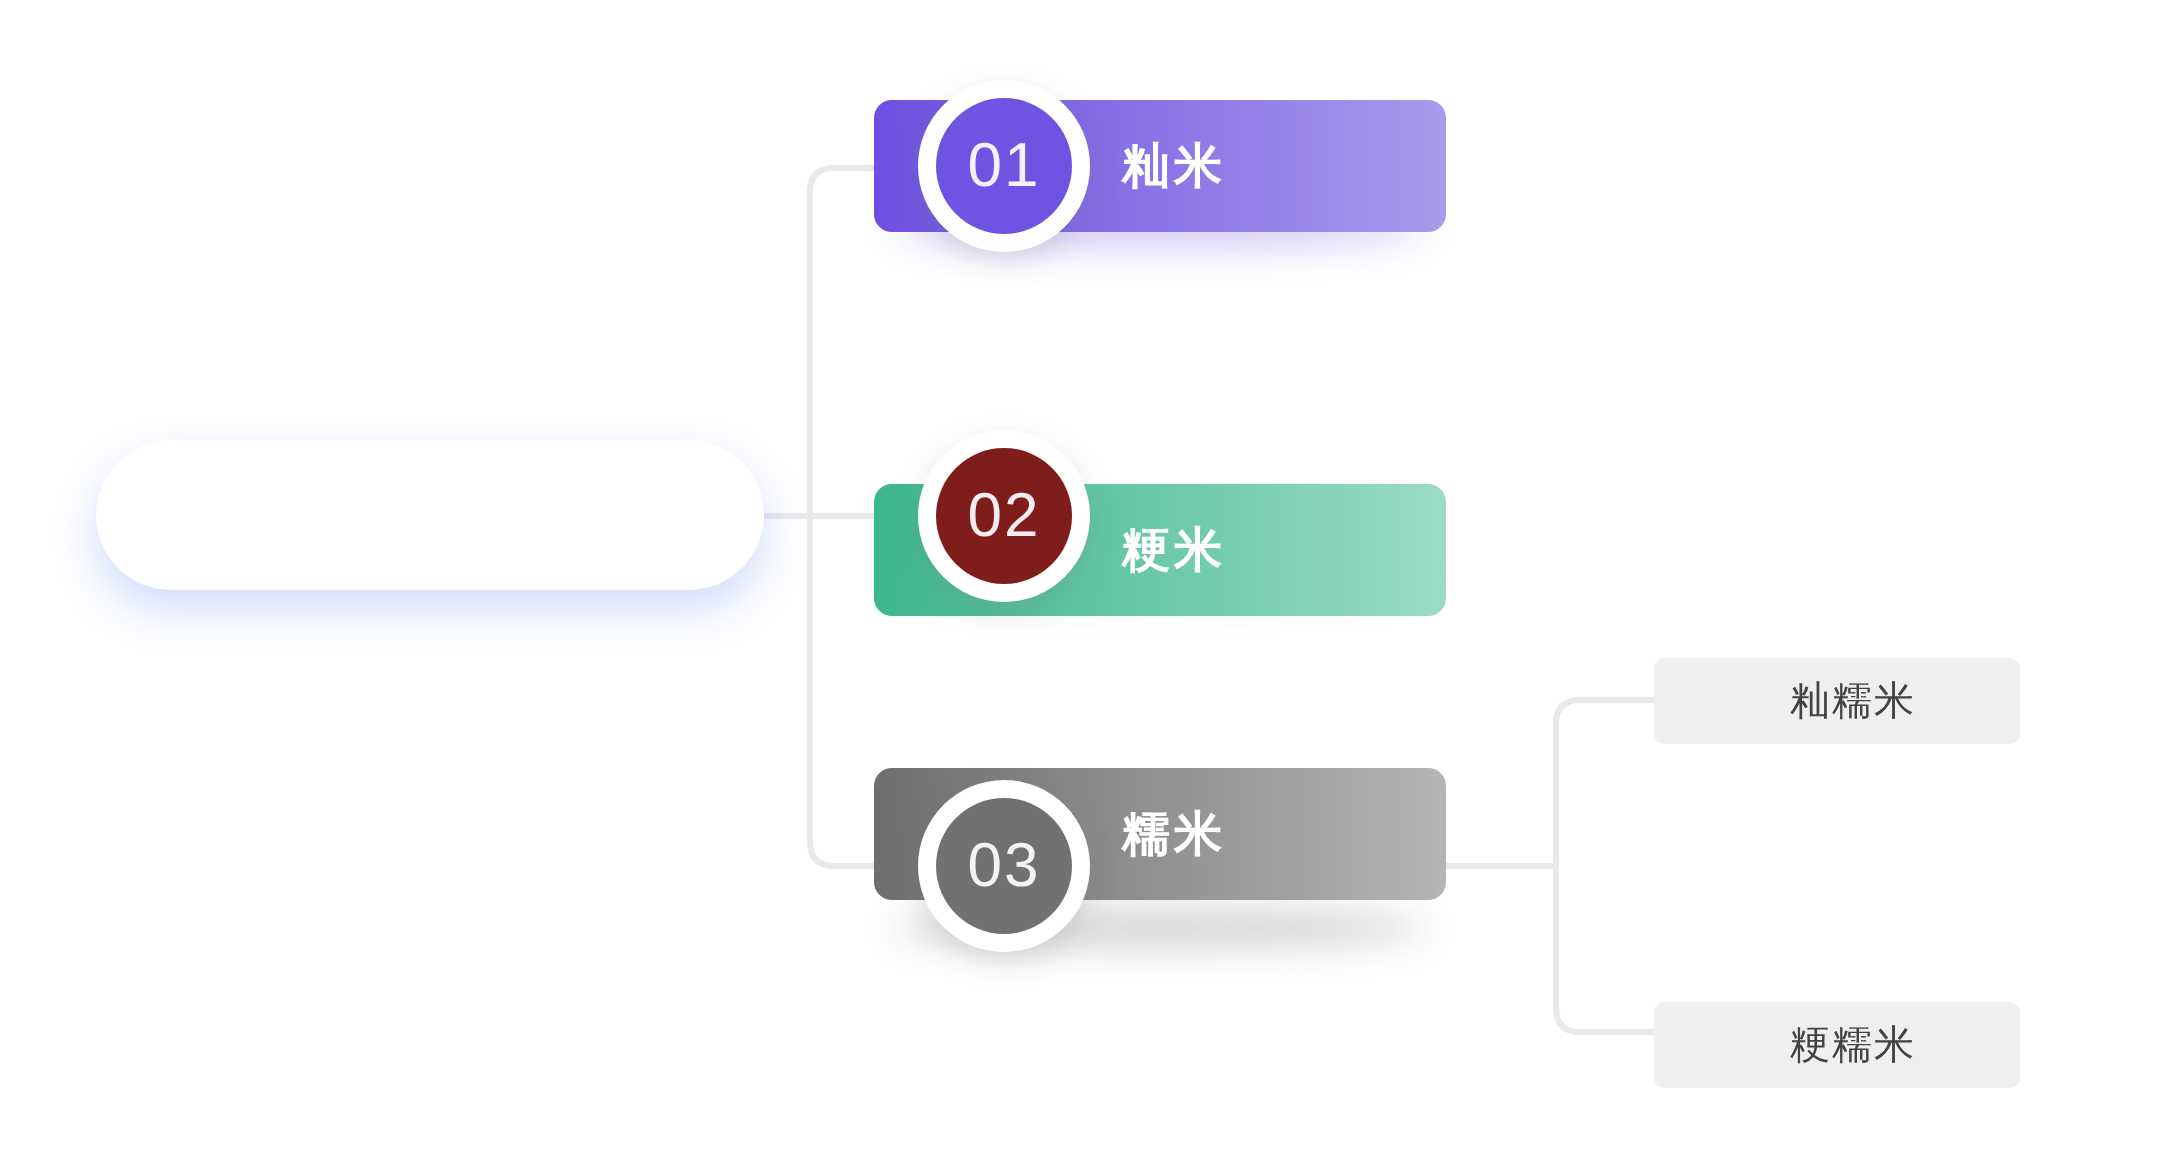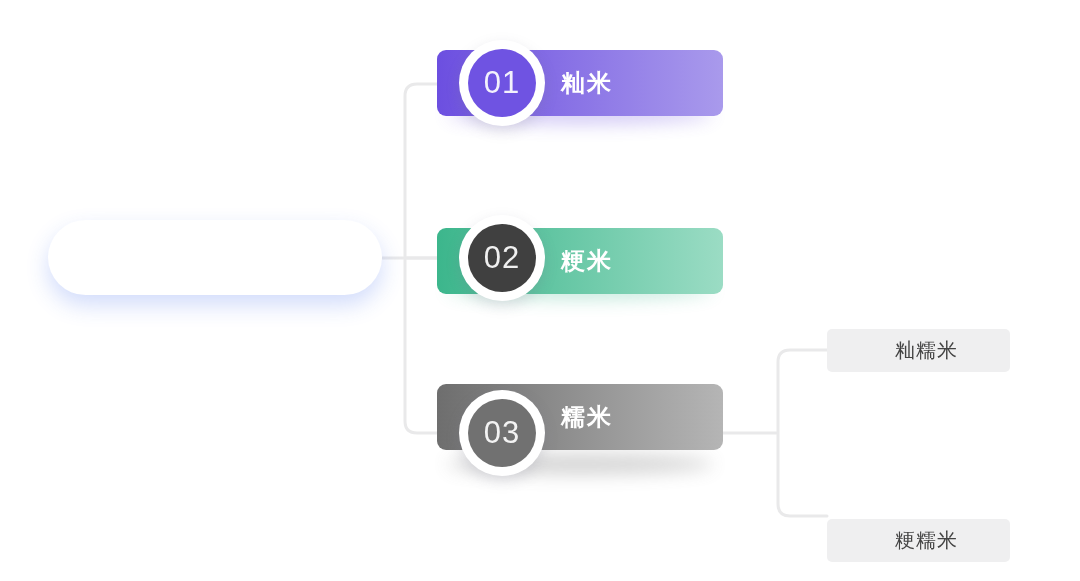--- a/index.html
+++ b/index.html
@@ -153,39 +153,39 @@
   <div class="branch" style="top:50px;background:linear-gradient(to right,#6c4fe0,#a99aec);">
     <span class="branch-label">籼米</span>
   </div>
   <div class="badge" style="left:459px;top:40px;">
     <div class="badge-inner" style="background:#6f53e2;">
       <span class="badge-num">01</span>
     </div>
   </div>
 
   <div class="branch-shadow" style="top:279px;background:#3cb68c;"></div>
-  <div class="branch" style="top:228px;background:linear-gradient(to right,#3cb68c,#9bdcc4);text-decoration:underline;">
+  <div class="branch" style="top:242px;background:linear-gradient(to right,#3cb68c,#9bdcc4);text-decoration:underline;">
     <span class="branch-label">粳米</span>
   </div>
   <div class="badge" style="left:459px;top:215px;">
-    <div class="badge-inner" style="background:#404040;">
+    <div class="badge-inner" style="background:#7f1d1d;">
       <span class="badge-num">02</span>
     </div>
   </div>
 
   <div class="branch-shadow" style="top:454px;background:#6e6e6e;"></div>
   <div class="branch" style="top:384px;background:linear-gradient(to right,#6e6e6e,#b5b5b5);">
     <span class="branch-label">糯米</span>
   </div>
   <div class="badge" style="left:459px;top:390px;">
     <div class="badge-inner" style="background:#717171;">
       <span class="badge-num">03</span>
     </div>
   </div>
 
   <div class="leaf" style="top:329px;background:#efeff0;">
     <span class="leaf-label">籼糯米</span>
   </div>
-  <div class="leaf" style="top:519px;background:#efeff0;text-align:right;">
+  <div class="leaf" style="top:501px;background:#efeff0;text-align:right;">
     <span class="leaf-label">粳糯米</span>
   </div>
 
 </div>
 
 </body></html>

